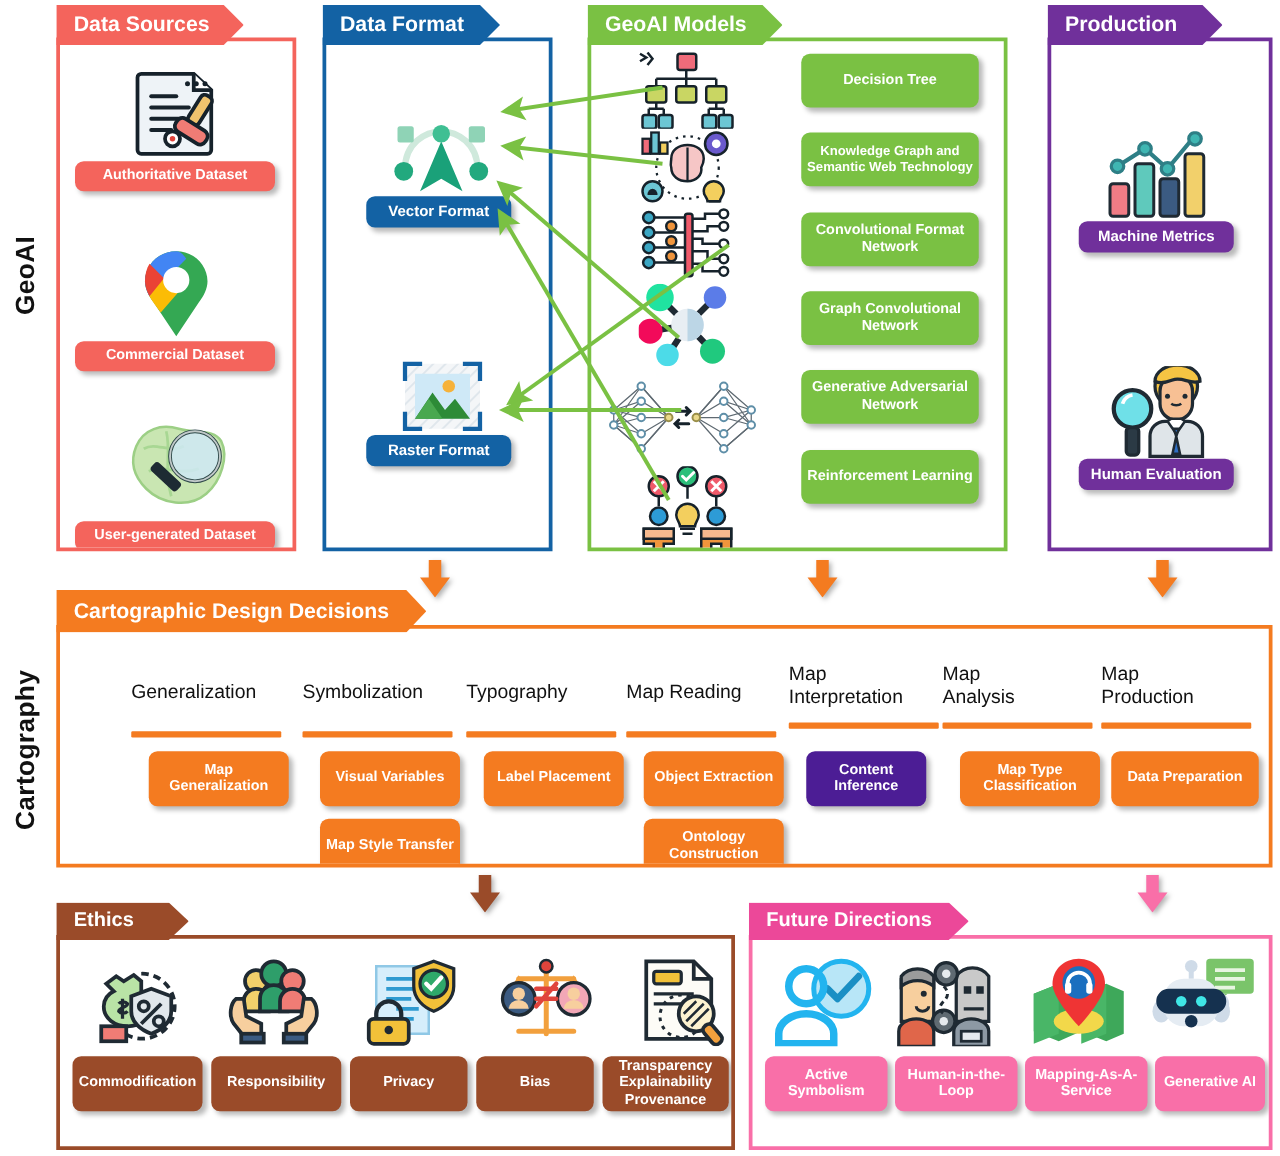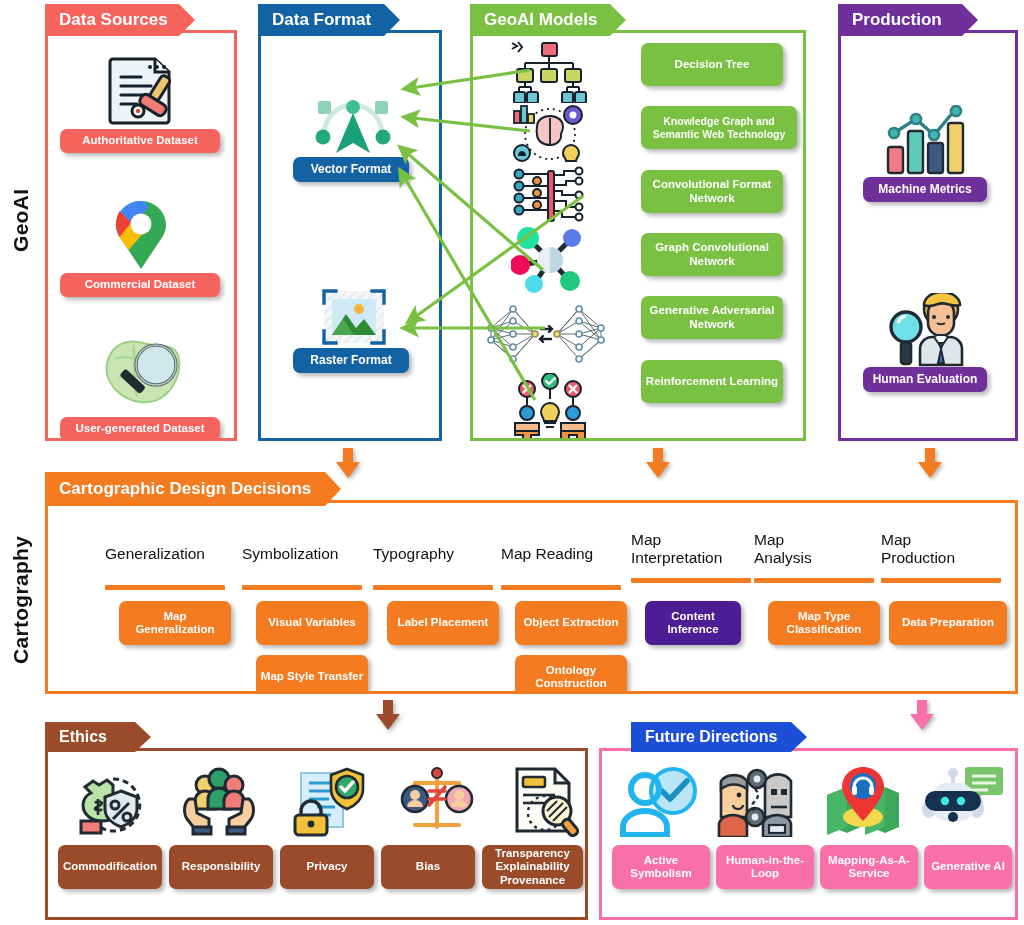--- a/index.html
+++ b/index.html
@@ -243,21 +243,21 @@
             <rect x="10" y="3" width="6" height="17" fill="#6cc6d4" stroke="#16222b" stroke-width="1.8"></rect>
             <rect x="17" y="11" width="6" height="9" fill="#f3cf5e" stroke="#16222b" stroke-width="1.8"></rect>
             <circle cx="62" cy="12" r="9" fill="#6a5acd" stroke="#16222b" stroke-width="2"></circle>
             <circle cx="62" cy="12" r="3.5" fill="#fff"></circle>
             <circle cx="11" cy="50" r="8" fill="#6cc6d4" stroke="#16222b" stroke-width="2"></circle>
             <path d="M7,53 a4,5 0 0 1 8,0" fill="#16222b"></path>
             <path d="M60,42 a8,8 0 0 1 8,8 c0,4 -3,5 -3,8 h-10 c0,-3 -3,-4 -3,-8 a8,8 0 0 1 8,-8 z" fill="#f3cf5e" stroke="#16222b" stroke-width="2"></path>
             <path d="M56,58 h9" stroke="#16222b" stroke-width="2"></path>
           </svg>
         </div>
-        <div class="pill" style="left:168px; top:73px; width:156px; height:43px; background:#7AC143; font-size:10.5px;">
+        <div class="pill" style="left:168px; top:73px; width:142px; height:43px; background:#7AC143; font-size:10.5px;">
           <span>Knowledge Graph and Semantic Web Technology</span>
         </div>
 
         <div class="icon-wrap" style="left:38px; top:132px; width:78px; height:62px;">
           <svg width="78" height="62" viewBox="0 0 78 62">
             <rect x="37" y="6" width="6" height="50" rx="2" fill="#ef5a6a" stroke="#16222b" stroke-width="2"></rect>
             <g stroke="#16222b" stroke-width="2" fill="none">
               <path d="M10,9 h27 M10,21 h27 M10,33 h27 M10,45 h27"></path>
               <path d="M43,10 h10 v-4 h12 M43,20 h12 v-4 h10 M43,26 h8 v4 h14 M43,36 h12 v6 h10 M43,46 h8 v6 h14"></path>
             </g>
@@ -716,18 +716,18 @@
           <span>Human-in-the-Loop</span>
         </div>
         <div class="pill" style="left:218px; top:94px; width:98px; height:44px; background:#F96FA8; font-size:11.5px;">
           <span>Mapping-As-A-Service</span>
         </div>
         <div class="pill" style="left:322px; top:94px; width:88px; height:44px; background:#F96FA8; font-size:11.5px;">
           <span>Generative AI</span>
         </div>
       </div>
     </div>
-    <div class="tab sm" style="background:#1d4ed8; width:176px;margin-left:32px;">
+    <div class="tab sm" style="background:#ec4899; width:176px;">
       <span>Future Directions</span>
     </div>
   </div>
 
 </div>
 
 </body></html>

